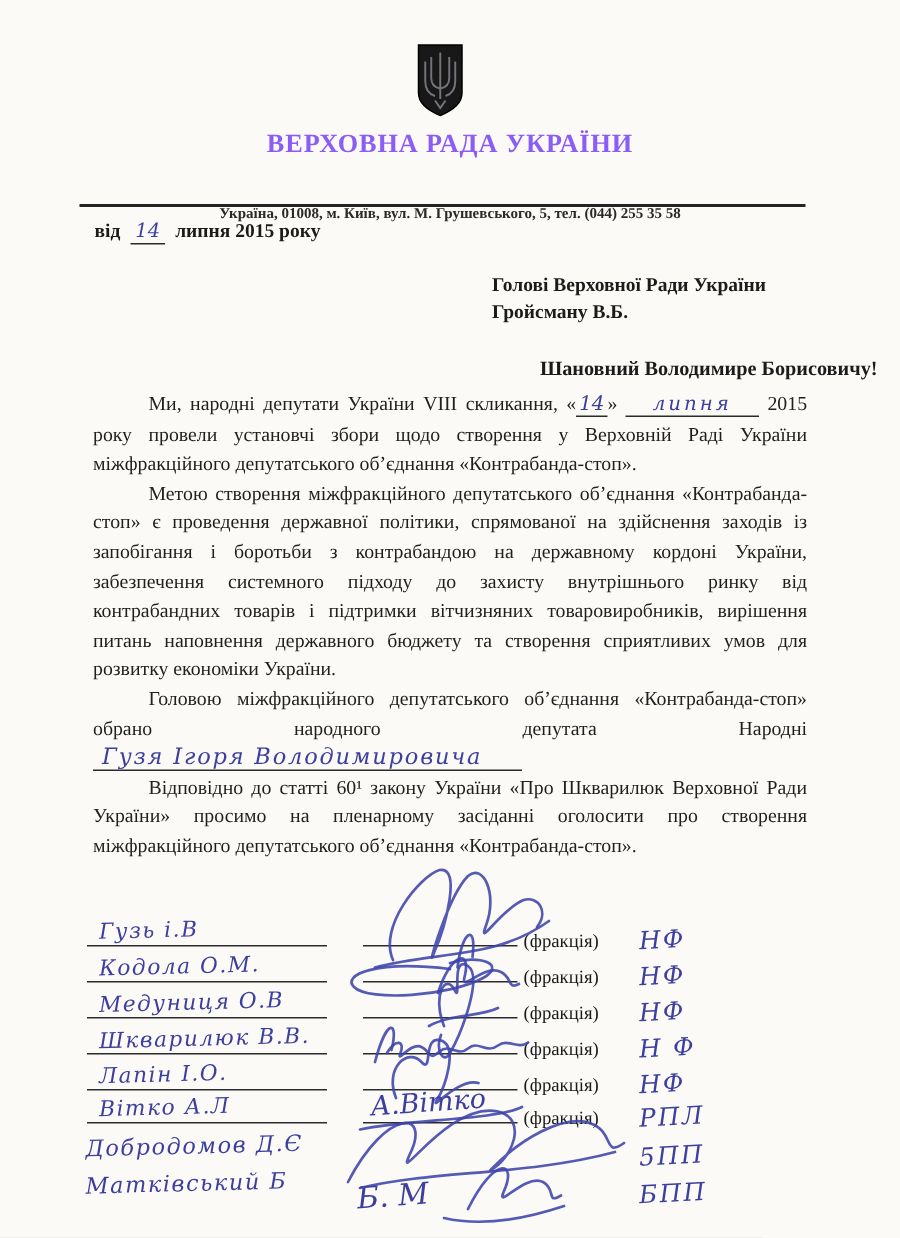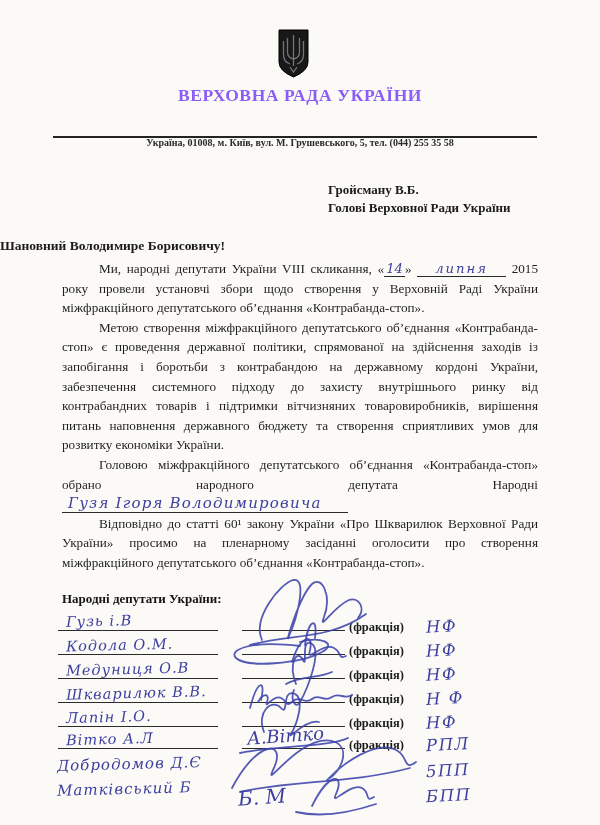--- a/index.html
+++ b/index.html
@@ -17,42 +17,42 @@
   }
   .org-addr{
     position:absolute;top:111px;left:0;right:0;text-align:center;
     font-size:10px;font-weight:bold;color:#2a2a2a;margin-top:26px;
   }
   .head-rule{position:absolute;top:136px;left:53px;width:484px;height:2.4px;background:#242424;}
   .date-line{position:absolute;top:146px;left:63px;font-size:13px;font-weight:bold;color:#1b1b1b;}
   .date-line .hw-day{margin:0 7px;padding:0 3px;border-bottom:1.1px solid #2a2a2a;font-weight:normal;}
   
   .addressee{position:absolute;top:181px;left:328px;font-size:13px;font-weight:bold;line-height:17.5px;color:#1b1b1b;}
-  .salutation{position:absolute;top:238px;left:0;right:15px;text-align:left;font-size:13.5px;font-weight:bold;color:#1b1b1b;}
+  .salutation{position:absolute;top:238px;left:0;right:15px;text-align:right;font-size:13.5px;font-weight:bold;color:#1b1b1b;}
   
   .body-text{position:absolute;top:259px;left:62px;width:476px;font-size:13.2px;line-height:19.6px;text-align:justify;}
   .body-text p{margin:0;text-indent:37px;}
   .hw{
     font-family:"DejaVu Serif","Liberation Serif",serif;
     font-style:italic;color:#3d3f9e;
   }
   .inline-day{padding:0 2px;border-bottom:1.1px solid #2a2a2a;}
   .underlined-month{padding:0 18px;border-bottom:1.1px solid #2a2a2a;letter-spacing:2px;}
   .p3-name{
     font-size:15px;letter-spacing:1.2px;padding:0 26px 0 6px;
     border-bottom:1.1px solid #2a2a2a;white-space:nowrap;
   }
   
   .sig-header{position:absolute;top:591px;left:62px;font-size:13px;font-weight:bold;color:#151515;}
   .sig-row{position:absolute;left:0;width:600px;height:26px;}
   .sig-row .row-name{position:absolute;left:66px;bottom:2px;font-size:14.5px;letter-spacing:1px;display:inline-block;transform:rotate(-1.5deg);white-space:nowrap;}
   .sig-row.unprinted .row-name{left:57px;font-size:15px;}
   .name-line{position:absolute;left:58px;width:160px;bottom:0;border-bottom:1.5px solid #2b2b2b;}
   .sig-line{position:absolute;left:242px;width:103px;bottom:0;border-bottom:1.5px solid #2b2b2b;}
-  .fraction-label{position:absolute;left:349px;bottom:-4px;font-size:12.5px;font-weight:bold;color:#1b1b1b;}
+  .fraction-label{position:absolute;left:349px;bottom:-4px;font-size:12.5px;font-weight:normal;color:#1b1b1b;}
   .row-fraction{position:absolute;left:426px;bottom:-5px;font-size:16.5px;letter-spacing:1.5px;display:inline-block;transform:rotate(-3deg);}
   .sig-text{position:absolute;left:247px;bottom:3px;font-size:18px;display:inline-block;transform:rotate(-4deg);}
   .sig-row.big-sig .sig-text{left:238px;bottom:-9px;font-size:20px;}
   .scribbles{position:absolute;left:0;top:0;width:600px;height:825px;pointer-events:none;}
   .scribbles path{fill:none;stroke:#3e43ab;stroke-width:1.8;stroke-linecap:round;stroke-linejoin:round;opacity:.88;}
 </style>
 </head>
 <body>
 
 <div class="page">
@@ -66,36 +66,36 @@
       <path d="M5.5,12 V25 Q5.5,33 12,35"></path>
       <path d="M25.5,12 V25 Q25.5,33 19,35"></path>
       <path d="M12,38 L15.5,43 L19,38"></path>
     </g>
   </svg>
 
   <div class="org-name">ВЕРХОВНА РАДА УКРАЇНИ</div>
   <div class="org-addr">Україна, 01008, м. Київ, вул. М. Грушевського, 5, тел. (044) 255 35 58</div>
   <div class="head-rule"></div>
 
+  <div class="date-line"><span>від</span><span class="hw hw-day">14</span><span>липня 2015 року</span></div>
 
   <div class="addressee">
+    <div>Голові Верховної Ради України</div>
     <div>Гройсману В.Б.</div>
-    <div>Голові Верховної Ради України</div>
   </div>
 
   <div class="salutation">Шановний Володимире Борисовичу!</div>
 
   <div class="body-text">
     <p><span>Ми, народні депутати України VIII скликання, «</span><span class="hw inline-day">14</span><span>»</span> <span class="hw underlined-month">липня</span> <span>2015 року провели установчі збори щодо створення у Верховній Раді України міжфракційного депутатського об’єднання «Контрабанда-стоп».</span></p>
     <p>Метою створення міжфракційного депутатського об’єднання «Контрабанда-стоп» є проведення державної політики, спрямованої на здійснення заходів із запобігання і боротьби з контрабандою на державному кордоні України, забезпечення системного підходу до захисту внутрішнього ринку від контрабандних товарів і підтримки вітчизняних товаровиробників, вирішення питань наповнення державного бюджету та створення сприятливих умов для розвитку економіки України.</p>
     <p><span>Головою міжфракційного депутатського об’єднання «Контрабанда-стоп» обрано народного депутата Народні</span> <span class="hw p3-name">Гузя Ігоря Володимировича</span></p>
     <p>Відповідно до статті 60¹ закону України «Про Шкварилюк Верховної Ради України» просимо на пленарному засіданні оголосити про створення міжфракційного депутатського об’єднання «Контрабанда-стоп».</p>
   </div>
 
-  <div class="sig-header">Народні депутати України:</div>
 
   <div id="sig-rows">
       <div class="sig-row" style="top: 605px;">
         <span class="hw row-name">Гузь і.В</span>
         <span class="name-line"></span>
         <span class="sig-line"></span>
         <span class="fraction-label">(фракція)</span>
         <span class="hw row-fraction">НФ</span>
       </div>
       <div class="sig-row" style="top: 629px;">

